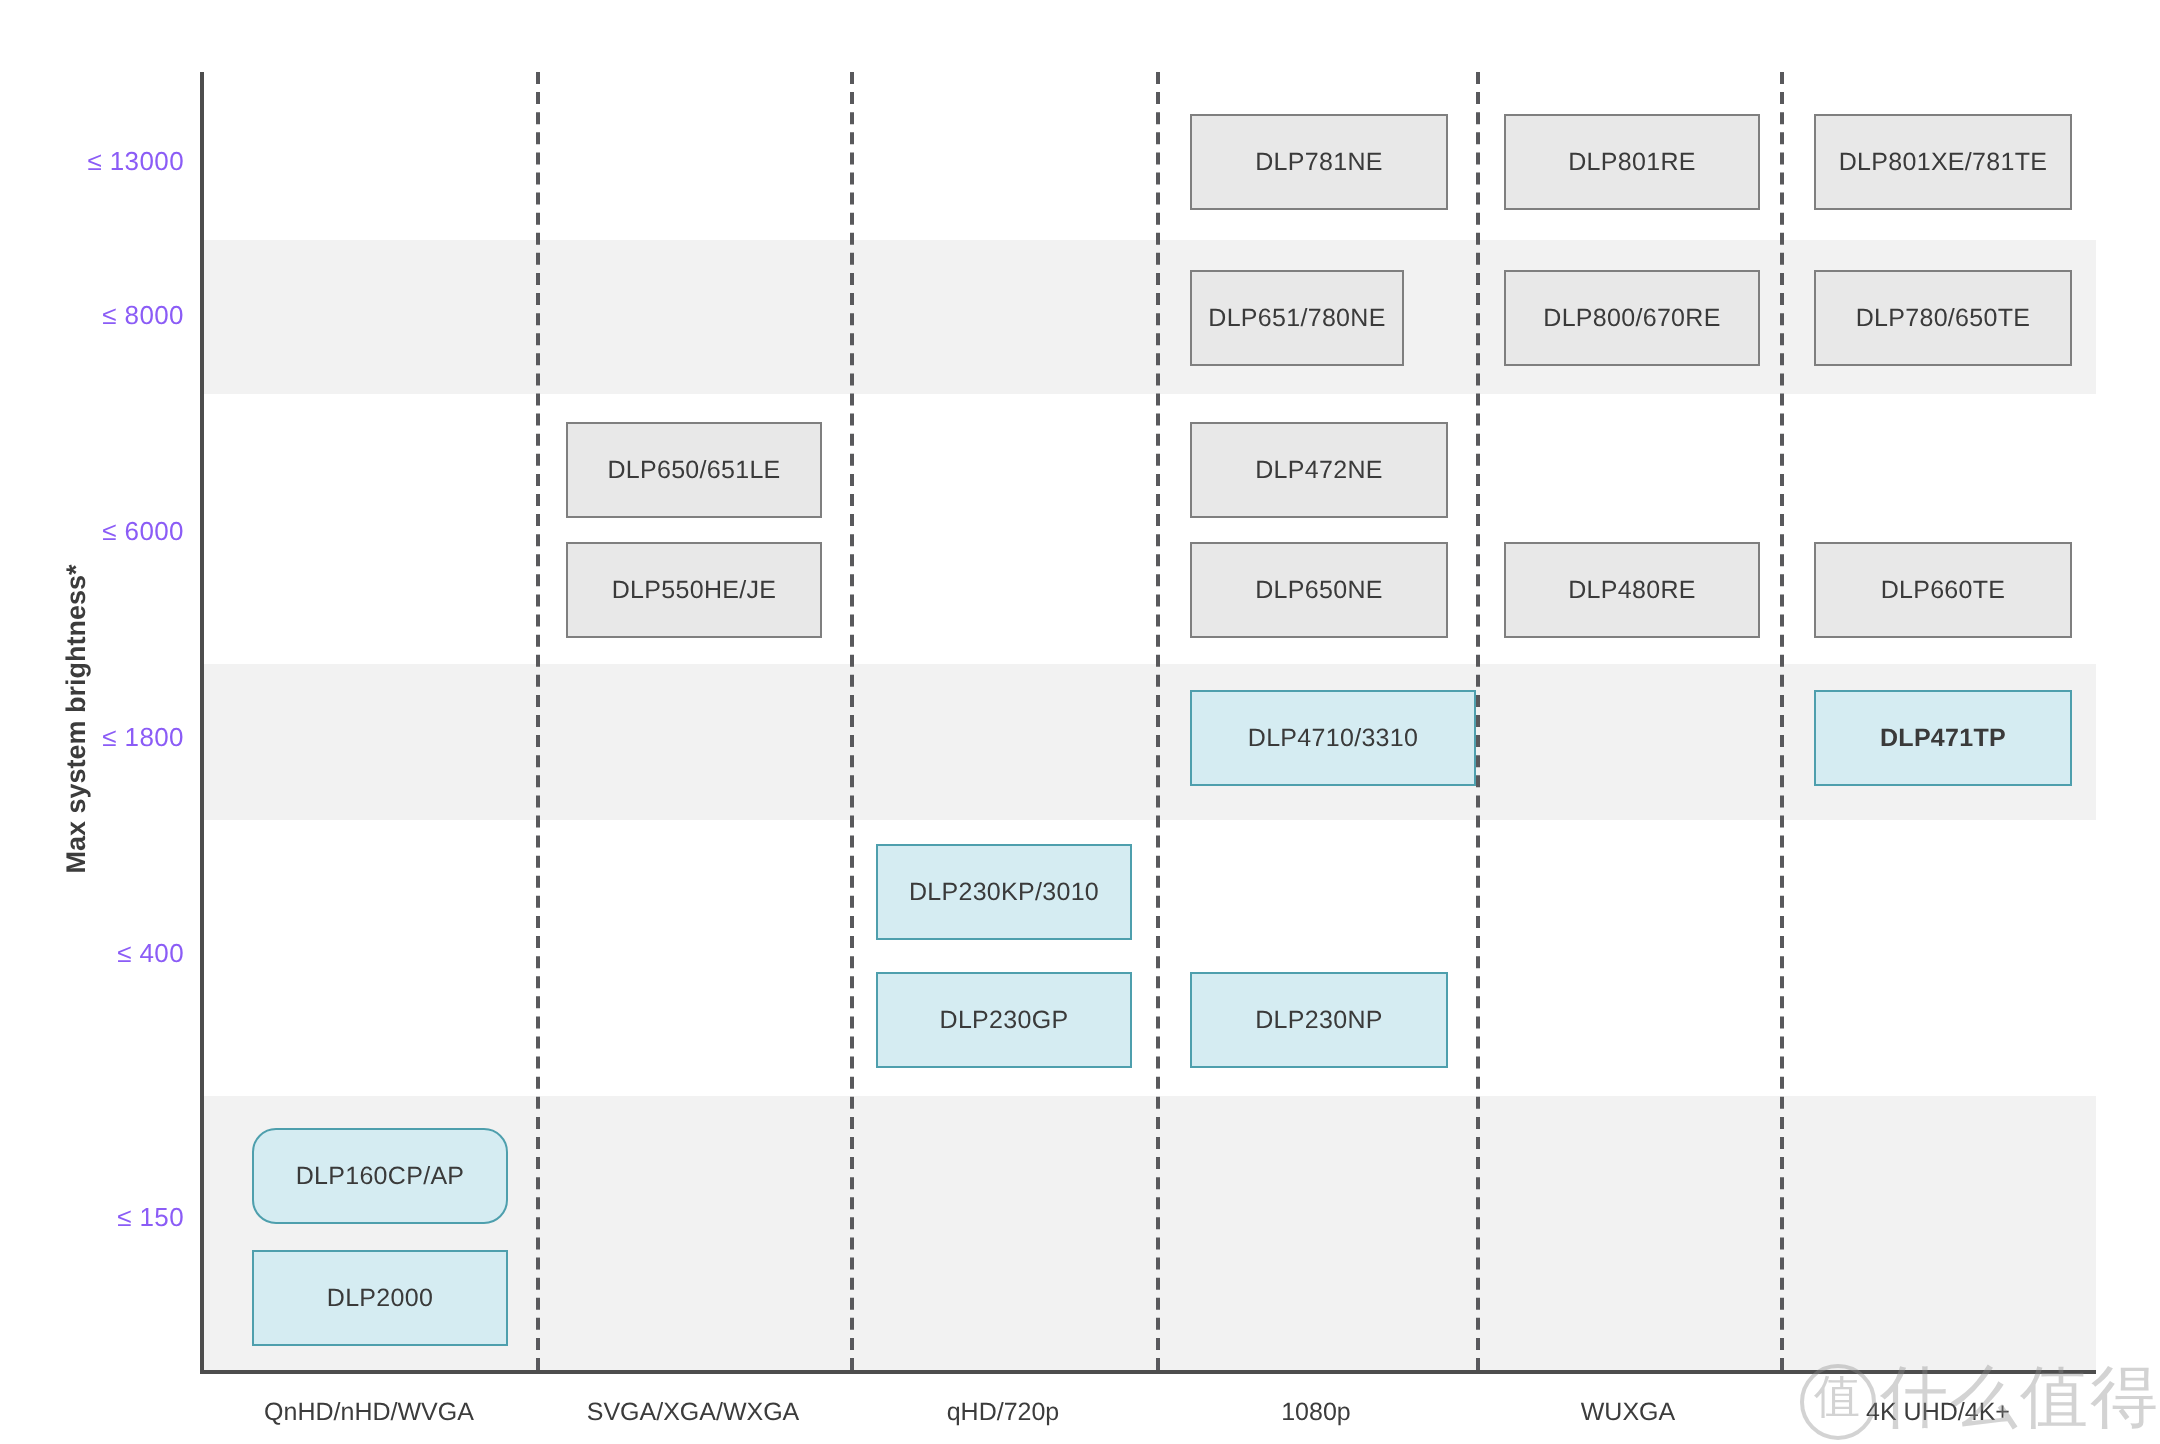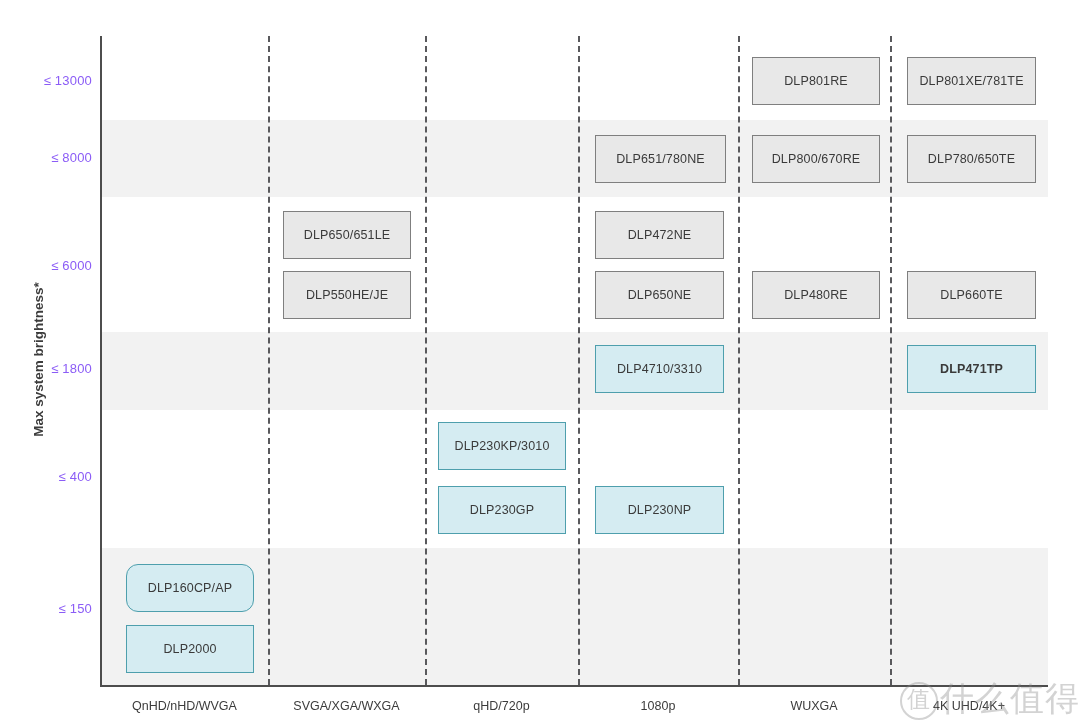--- a/index.html
+++ b/index.html
@@ -193,36 +193,37 @@
 
   <div class="y-axis-title">Max system brightness*</div>
 
   <div class="x-tick-label" style="left:101px; width:167px;">QnHD/nHD/WVGA</div>
   <div class="x-tick-label" style="left:268px; width:157px;">SVGA/XGA/WXGA</div>
   <div class="x-tick-label" style="left:425px; width:153px;">qHD/720p</div>
   <div class="x-tick-label" style="left:578px; width:160px;">1080p</div>
   <div class="x-tick-label" style="left:738px; width:152px;">WUXGA</div>
   <div class="x-tick-label" style="left:890px; width:158px;">4K UHD/4K+</div>
 
+  <div class="device-box gray" style="left:595px; top:57px; width:129px; height:48px;">DLP781NE</div>
   <div class="device-box gray" style="left:752px; top:57px; width:128px; height:48px;">DLP801RE</div>
   <div class="device-box gray" style="left:907px; top:57px; width:129px; height:48px;">DLP801XE/781TE</div>
 
-  <div class="device-box gray" style="left:595px; top:135px; width:131px; height:48px;">DLP651/780NE</div>
+  <div class="device-box gray" style="left:595px; top:135px; width:107px; height:48px;">DLP651/780NE</div>
   <div class="device-box gray" style="left:752px; top:135px; width:128px; height:48px;">DLP800/670RE</div>
   <div class="device-box gray" style="left:907px; top:135px; width:129px; height:48px;">DLP780/650TE</div>
 
   <div class="device-box gray" style="left:283px; top:211px; width:128px; height:48px;">DLP650/651LE</div>
   <div class="device-box gray" style="left:595px; top:211px; width:129px; height:48px;">DLP472NE</div>
 
   <div class="device-box gray" style="left:283px; top:271px; width:128px; height:48px;">DLP550HE/JE</div>
   <div class="device-box gray" style="left:595px; top:271px; width:129px; height:48px;">DLP650NE</div>
   <div class="device-box gray" style="left:752px; top:271px; width:128px; height:48px;">DLP480RE</div>
   <div class="device-box gray" style="left:907px; top:271px; width:129px; height:48px;">DLP660TE</div>
 
-  <div class="device-box cyan" style="left:595px; top:345px; width:129px; height:48px;">DLP4710/3310</div>
+  <div class="device-box cyan" style="left:595px; top:345px; width:143px; height:48px;">DLP4710/3310</div>
   <div class="device-box cyan" style="left:907px; top:345px; width:129px; height:48px;font-weight:bold;">DLP471TP</div>
 
   <div class="device-box cyan" style="left:438px; top:422px; width:128px; height:48px;">DLP230KP/3010</div>
 
   <div class="device-box cyan" style="left:438px; top:486px; width:128px; height:48px;">DLP230GP</div>
   <div class="device-box cyan" style="left:595px; top:486px; width:129px; height:48px;">DLP230NP</div>
 
   <div class="device-box cyan" style="left:126px; top:564px; width:128px; height:48px;border-radius:12px;">DLP160CP/AP</div>
   <div class="device-box cyan" style="left:126px; top:625px; width:128px; height:48px;">DLP2000</div>
 

